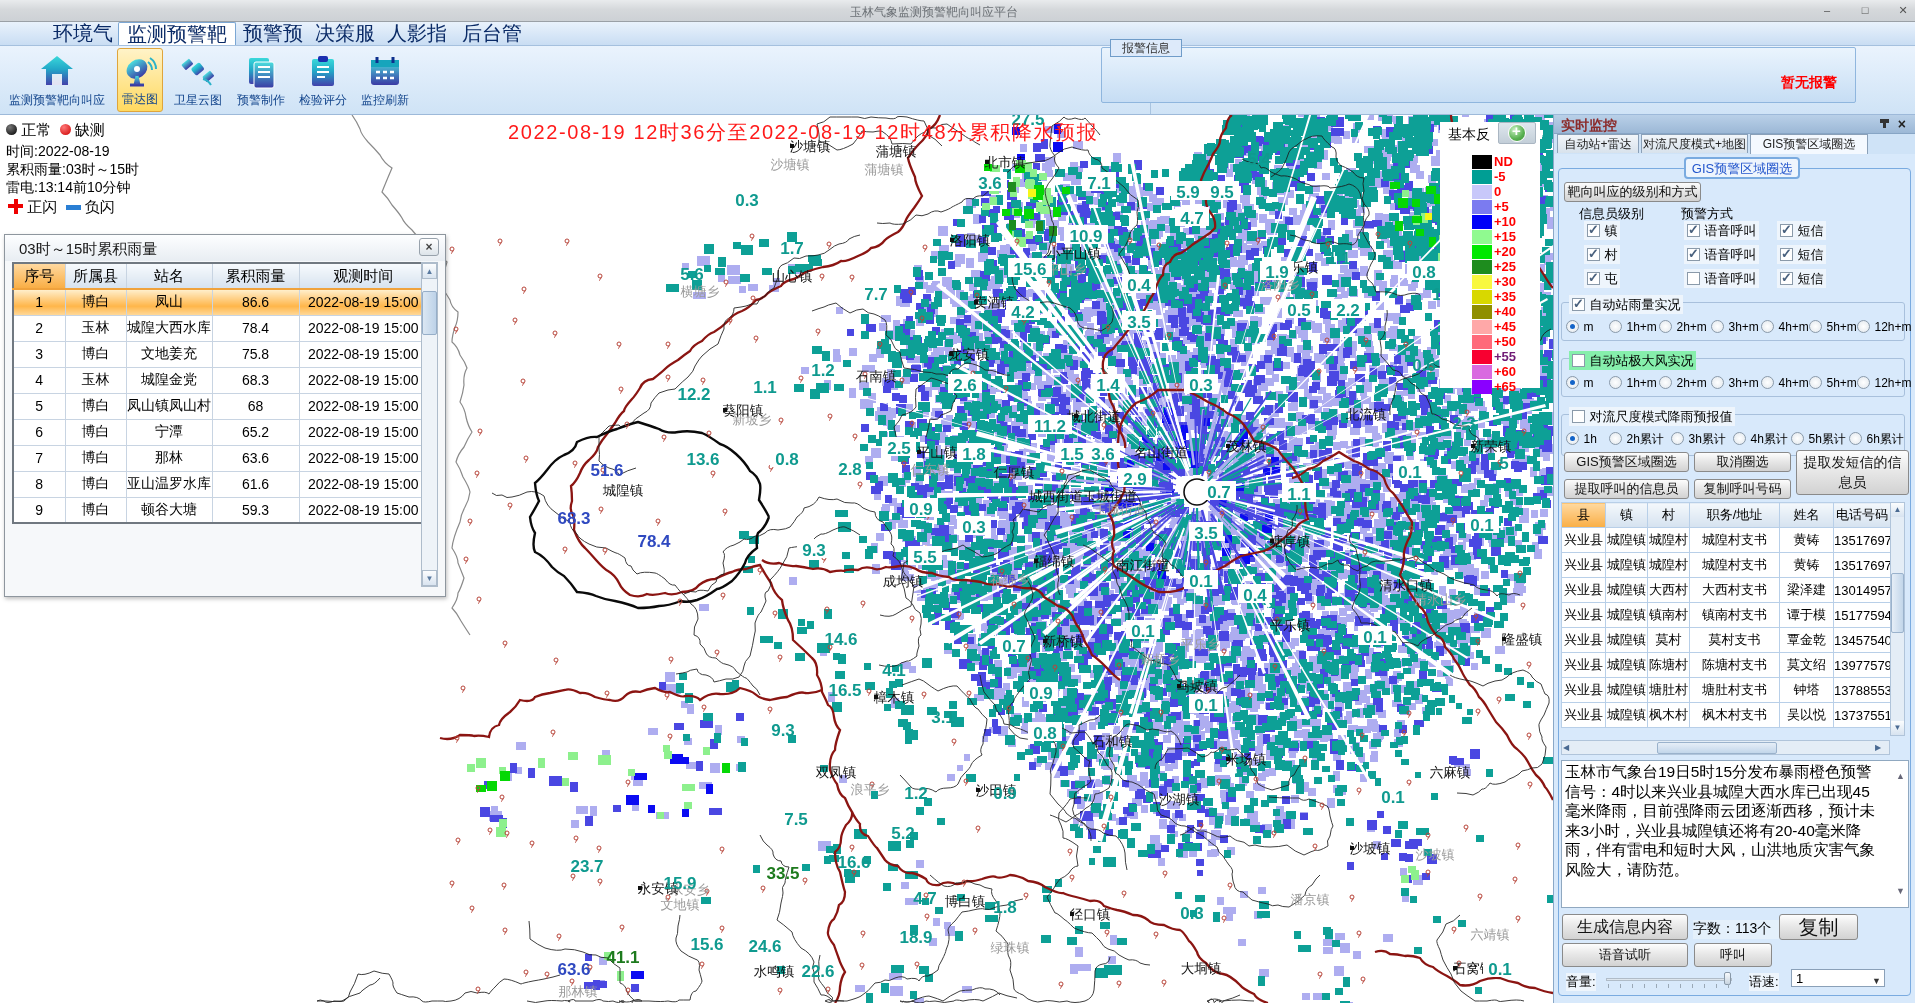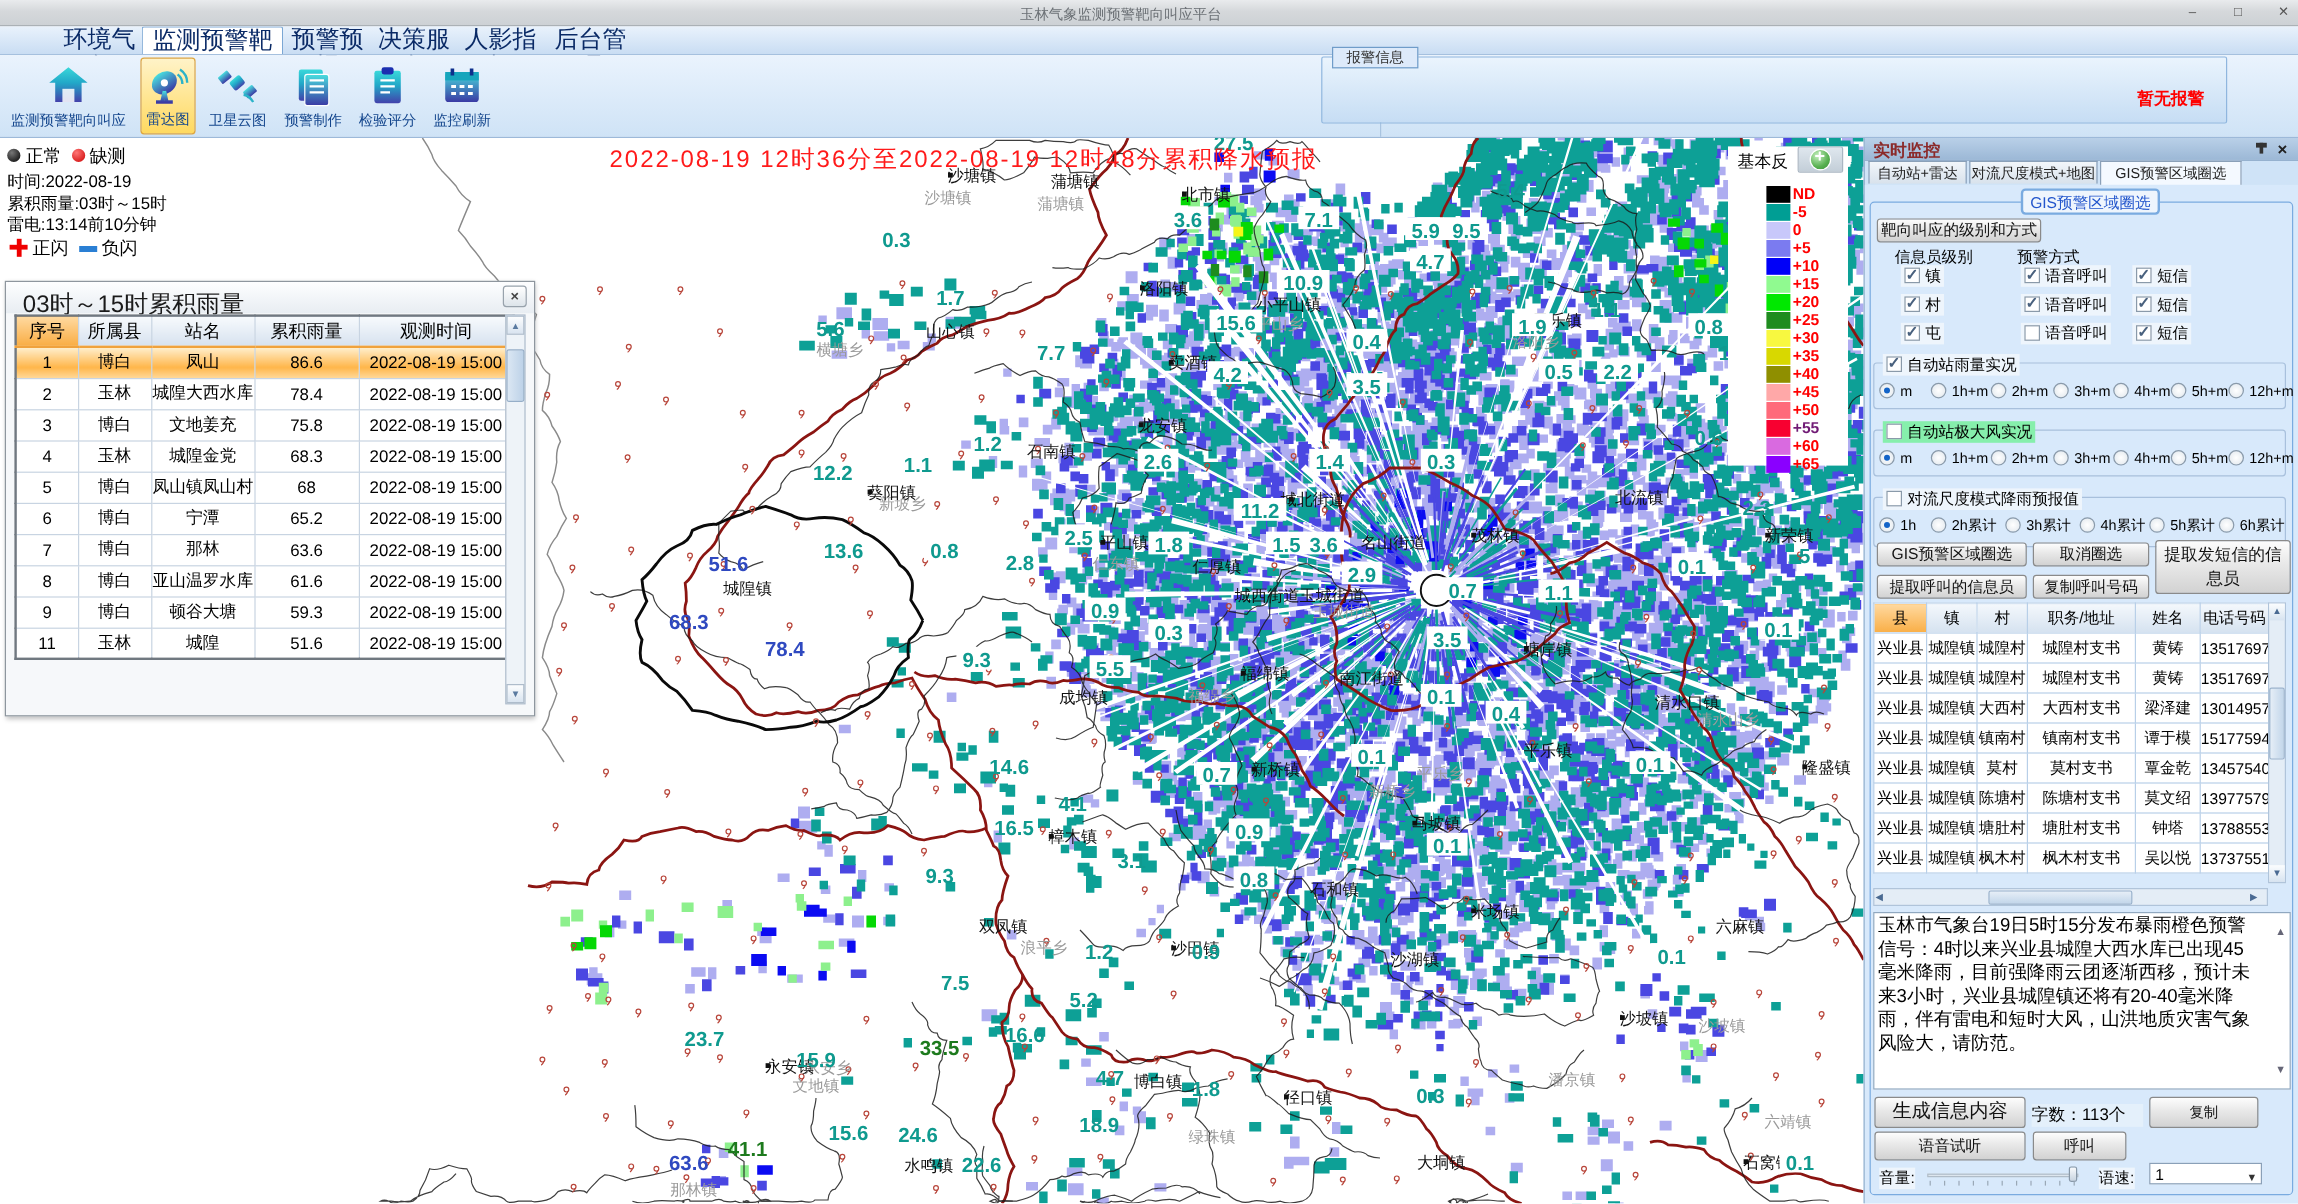--- a/index.html
+++ b/index.html
@@ -888,21 +888,21 @@
     <div style="position:absolute;left:54px;top:212px;font-size:13px;font-weight:bold;color:#f00">+50</div>
     <div style="position:absolute;left:32px;top:228px;width:20px;height:14px;background:#f80030"></div>
     <div style="position:absolute;left:54px;top:227px;font-size:13px;font-weight:bold;color:#701a75">+55</div>
     <div style="position:absolute;left:32px;top:243px;width:20px;height:14px;background:#d96ae0"></div>
     <div style="position:absolute;left:54px;top:242px;font-size:13px;font-weight:bold;color:#f00">+60</div>
     <div style="position:absolute;left:32px;top:258px;width:20px;height:14px;background:#8a00ff"></div>
     <div style="position:absolute;left:54px;top:257px;font-size:13px;font-weight:bold;color:#f00">+65</div>
   </div>
 <div class="abs" style="left:4px;top:234px;width:442px;height:363px;background:#f6f8fa;border:1px solid #8e969e;box-shadow:1px 2px 4px rgba(0,0,0,.25)">
  <div style="position:absolute;left:0;top:0;width:100%;height:26px;background:linear-gradient(#fdfeff,#e8edf2)">
-  <div style="position:absolute;left:14px;top:5px;font-size:20px;color:#1a1a1a">03时～15时累积雨量</div>
+  <div style="position:absolute;left:14px;top:5px;font-size:15px;color:#1a1a1a">03时～15时累积雨量</div>
   <div style="position:absolute;right:6px;top:3px;width:20px;height:18px;border:1px solid #98a2ac;border-radius:3px;background:linear-gradient(#fff,#dde4ea);font-size:12px;text-align:center;line-height:16px;color:#444;font-weight:bold">×</div>
  </div>
  <table class="ltab">
       <thead>
         <tr>
           <th class="oh">序号</th>
           <th>所属县</th>
           <th>站名</th>
           <th>累积雨量</th>
           <th>观测时间</th>
@@ -963,27 +963,20 @@
           <td>博白</td>
           <td>亚山温罗水库</td>
           <td class="num">61.6</td>
           <td>2022-08-19 15:00</td>
         </tr>
         <tr>
           <td>9</td>
           <td>博白</td>
           <td>顿谷大塘</td>
           <td class="num">59.3</td>
-          <td>2022-08-19 15:00</td>
-        </tr>
-        <tr>
-          <td>11</td>
-          <td>玉林</td>
-          <td>城隍</td>
-          <td class="num">51.6</td>
           <td>2022-08-19 15:00</td>
         </tr>
       </tbody>
     </table>
  <div class="lsb">
       <div class="sbarr">▲</div>
       <div class="sbth"></div>
       <div class="sbarr" style="top:auto;bottom:0">▼</div>
     </div>
 </div>
@@ -1137,21 +1130,21 @@
   <div class="hsb" style="left:7px;top:586px;width:329px">
         <div class="a" style="left:1px;top:0px;position:absolute;width:13px;height:13px;font-size:8px;line-height:13px;color:#4a6a92">◀</div>
         <div style="position:absolute;left:95px;top:1px;width:120px;height:12px;background:linear-gradient(#e6eef7,#c2d6ea);border:1px solid #9ab2cc;border-radius:2px"></div>
         <div class="a" style="right:1px;top:0;position:absolute;width:13px;height:13px;font-size:8px;line-height:13px;color:#4a6a92">▶</div>
       </div>
   <div style="position:absolute;left:7px;top:606px;width:348px;height:148px;background:#fff;border:1px solid #90a8c0;font-size:15.5px;line-height:19.5px;color:#000;padding:1px 32px 1px 3px">玉林市气象台19日5时15分发布暴雨橙色预警信号：4时以来兴业县城隍大西水库已出现45毫米降雨，目前强降雨云团逐渐西移，预计未来3小时，兴业县城隍镇还将有20-40毫米降雨，伴有雷电和短时大风，山洪地质灾害气象风险大，请防范。
    <div style="position:absolute;right:3px;top:6px;font-size:9px;color:#667">▲</div>
    <div style="position:absolute;right:3px;bottom:6px;font-size:9px;color:#667">▼</div></div>
 <div class="btn" style="left:8px;top:760px;width:126px;height:26px;line-height:24px;font-size:16px;padding-top:0px">生成信息内容</div>
   <div style="position:absolute;left:139px;top:766px;width:93px;height:19px;background:#e4f0fb;font-size:14px">字数：113个</div>
-<div class="btn" style="left:237px;top:760px;width:91px;height:26px;line-height:24px;font-size:12px;padding-top:0px">复制</div>
+<div class="btn" style="left:225px;top:760px;width:79px;height:26px;line-height:24px;font-size:20px;padding-top:0px">复制</div>
       <div class="btn" style="left:8px;top:789px;width:126px;height:24px;line-height:22px;font-size:13px;padding-top:0px">语音试听</div>
       <div class="btn" style="left:140px;top:789px;width:78px;height:24px;line-height:22px;font-size:13px;padding-top:0px">呼叫</div>
   <div class="rlab" style="position:absolute;left:12px;top:819px;background:#eef5fc">音量:</div>
   <div style="position:absolute;left:52px;top:824px;width:126px;height:3px;background:#dde6ee;border:1px solid #b0bcc8"></div>
   <div style="position:absolute;left:170px;top:818px;width:7px;height:13px;background:linear-gradient(#f8fafc,#c8d4e0);border:1px solid #8898a8;border-radius:2px"></div>
 <div style="position:absolute;left:54px;top:830px;width:1px;height:4px;background:#9aa8b6"></div>
       <div style="position:absolute;left:66px;top:830px;width:1px;height:4px;background:#9aa8b6"></div>
       <div style="position:absolute;left:78px;top:830px;width:1px;height:4px;background:#9aa8b6"></div>
       <div style="position:absolute;left:90px;top:830px;width:1px;height:4px;background:#9aa8b6"></div>
       <div style="position:absolute;left:102px;top:830px;width:1px;height:4px;background:#9aa8b6"></div>

